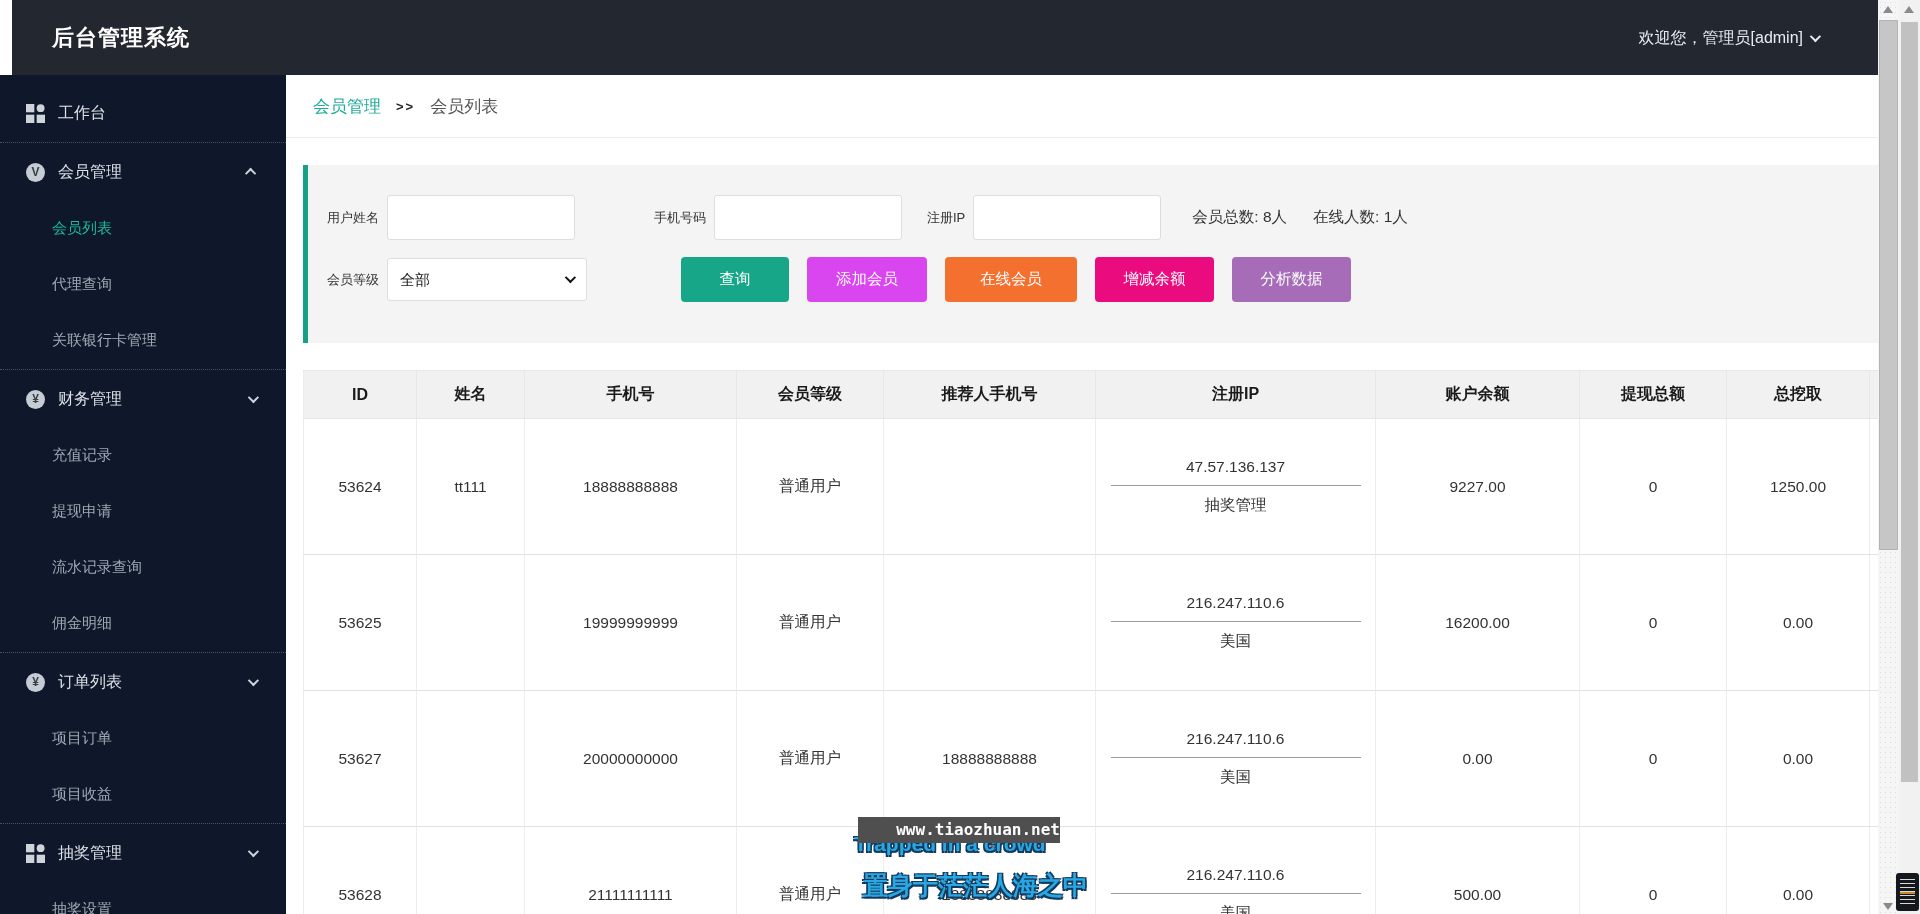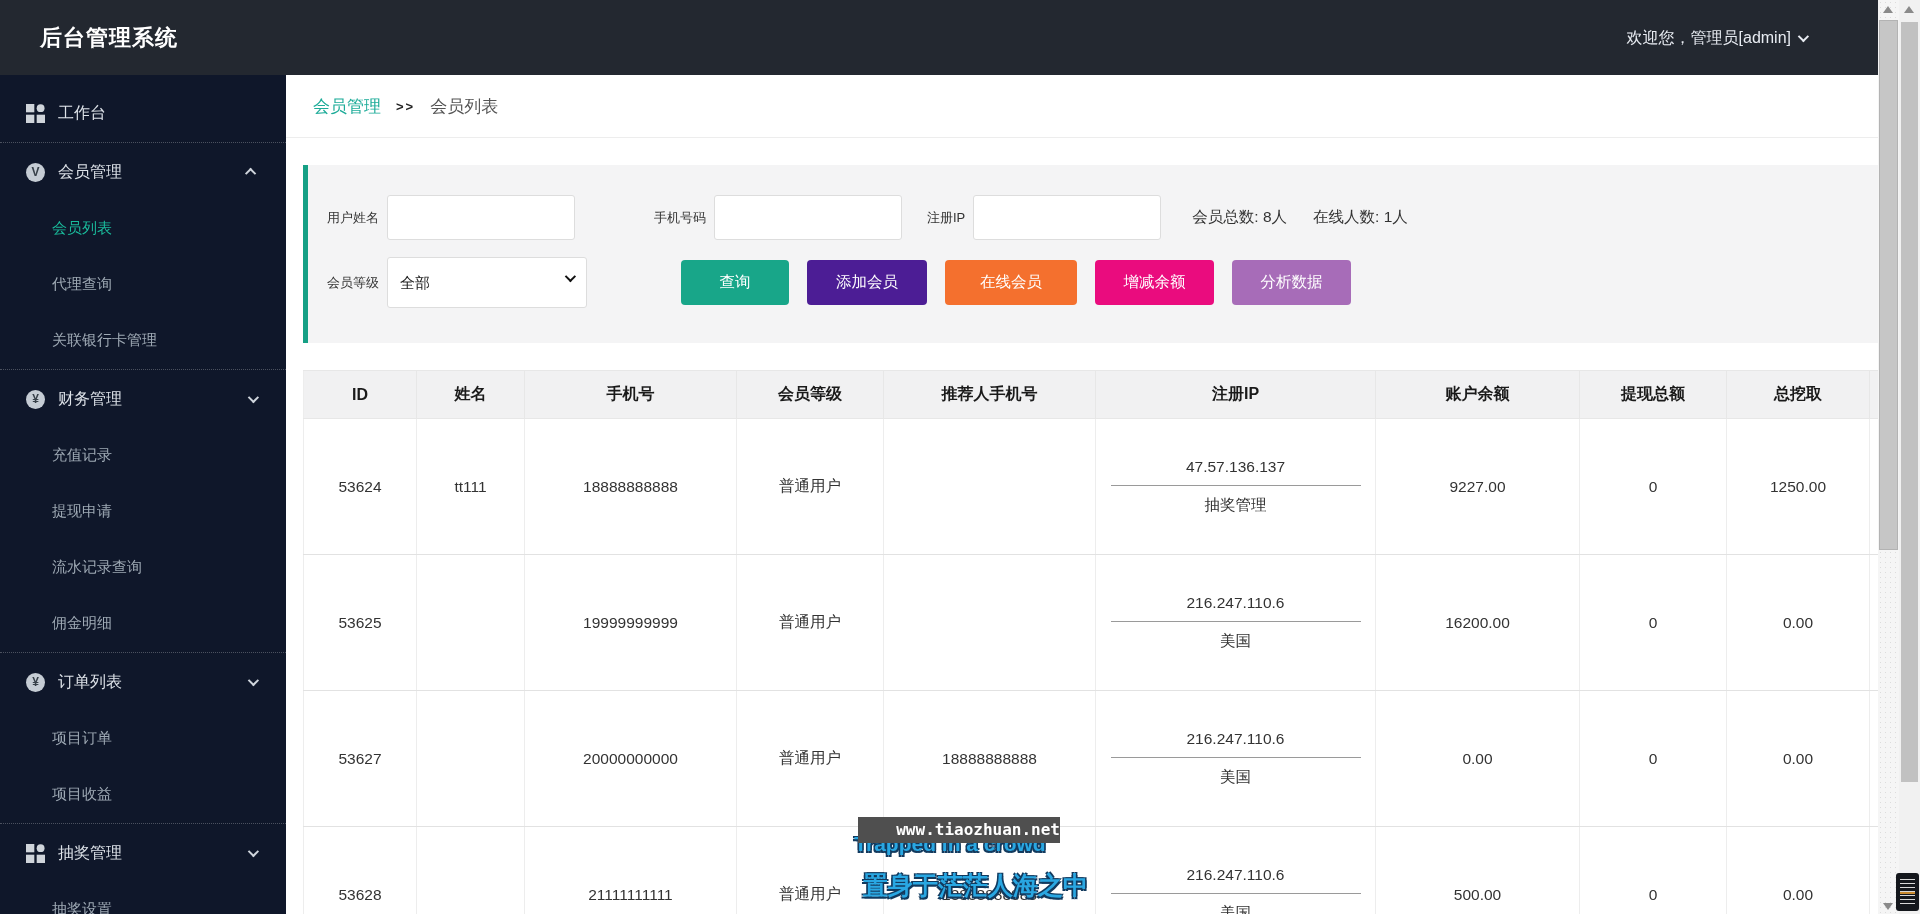--- a/index.html
+++ b/index.html
@@ -1,20 +1,20 @@
 <!DOCTYPE html>
 <html><head>
 <meta charset="utf-8">
 <style>
   * { margin:0; padding:0; box-sizing:border-box; }
   html,body { width:1920px; height:914px; overflow:hidden; }
   body { font-family:"Liberation Sans","DejaVu Sans",sans-serif; background:#fff; position:relative; color:#333; }
 
   
-  .topbar { position:absolute; left:0; top:0; width:1878px; height:75px; background:#232830; z-index:2; }
+  .topbar { position:absolute; left:12px; top:0; width:1878px; height:75px; background:#232830; z-index:2; }
   .topbar .title { position:absolute; left:40px; top:0; line-height:75px; color:#ffffff; font-size:22px; font-weight:bold; letter-spacing:1px; }
   .topbar .welcome { position:absolute; right:72px; top:0; line-height:75px; color:#e8ecf2; font-size:16px; display:flex; align-items:center; gap:7px; }
   .chev { display:inline-block; width:8px; height:8px; border-right:2px solid currentColor; border-bottom:2px solid currentColor; }
   .chev.down { transform:rotate(45deg) translateY(-2px); }
   .chev.up { transform:rotate(-135deg) translateY(-2px); }
 
   
   .frame { position:absolute; left:0; top:75px; width:1878px; height:839px; display:flex; }
 
   
@@ -39,28 +39,28 @@
   
   .filter-panel { margin:27px 26px 0 17px; height:178px; background:#f4f4f5; border-left:5px solid #16a085; padding-left:19px; }
   .f-row { display:flex; align-items:center; }
   .f-row1 { padding-top:30px; }
   .f-row2 { margin-top:17px; }
   .f-label { font-size:13px; color:#333; margin-right:8px; white-space:nowrap; }
   .f-input { width:188px; height:45px; background:#fff; border:1px solid #ddd; border-radius:3px; padding:0 10px; font-size:15px; outline:none; }
   .gap1 { margin-left:79px; } .gap2 { margin-left:25px; } .gap3 { margin-left:31px; }
   .stats { font-size:15.5px; color:#333; display:flex; align-items:center; }
   .stats .pair { margin-right:26px; white-space:nowrap; }
-  .sel-wrap { position:relative; width:200px; height:51px; }
+  .sel-wrap { position:relative; width:200px; height:43px; }
   .sel-wrap select { width:100%; height:100%; border:1px solid #ddd; border-radius:3px; background:#fff; font-size:15px; padding:0 12px; appearance:none; -webkit-appearance:none; outline:none; color:#222; }
   .sel-wrap .sel-chev { position:absolute; right:14px; top:17px; color:#111; pointer-events:none; }
   .btns { display:flex; margin-left:94px; }
   .btn { height:45px; border:none; border-radius:4px; color:#fff; font-size:15.5px; cursor:pointer; font-family:inherit; }
   .btn + .btn { margin-left:18px; }
   .btn-search { width:108px; background:#18a689; }
-  .btn-add { width:120px; background:#4c1d95; }
+  .btn-add { width:120px; background:#d946ef; }
   .btn-online { width:132px; background:#f4702e; }
   .btn-balance { width:119px; background:#ea0c7e; }
   .btn-analyze { width:119px; background:#a76cb8; }
 
   
   .member-table { margin:27px 26px 0 17px; width:1585px; border-collapse:collapse; table-layout:fixed; }
   .member-table th { height:48px; background:#f1f1f2; font-size:16px; font-weight:bold; color:#1a1a1a; border:1px solid #e7e7e7; border-left:1px solid #ededed; }
   .member-table td { height:136px; text-align:center; font-size:15.5px; color:#333; border-right:1px solid #ededed; border-bottom:1px solid #e2e2e2; background:#fff; vertical-align:middle; }
   .member-table td:first-child { border-left:1px solid #ededed; }
   .ip-top { display:inline-block; padding-bottom:9px; border-bottom:1px solid #9a9a9a; width:250px; }

